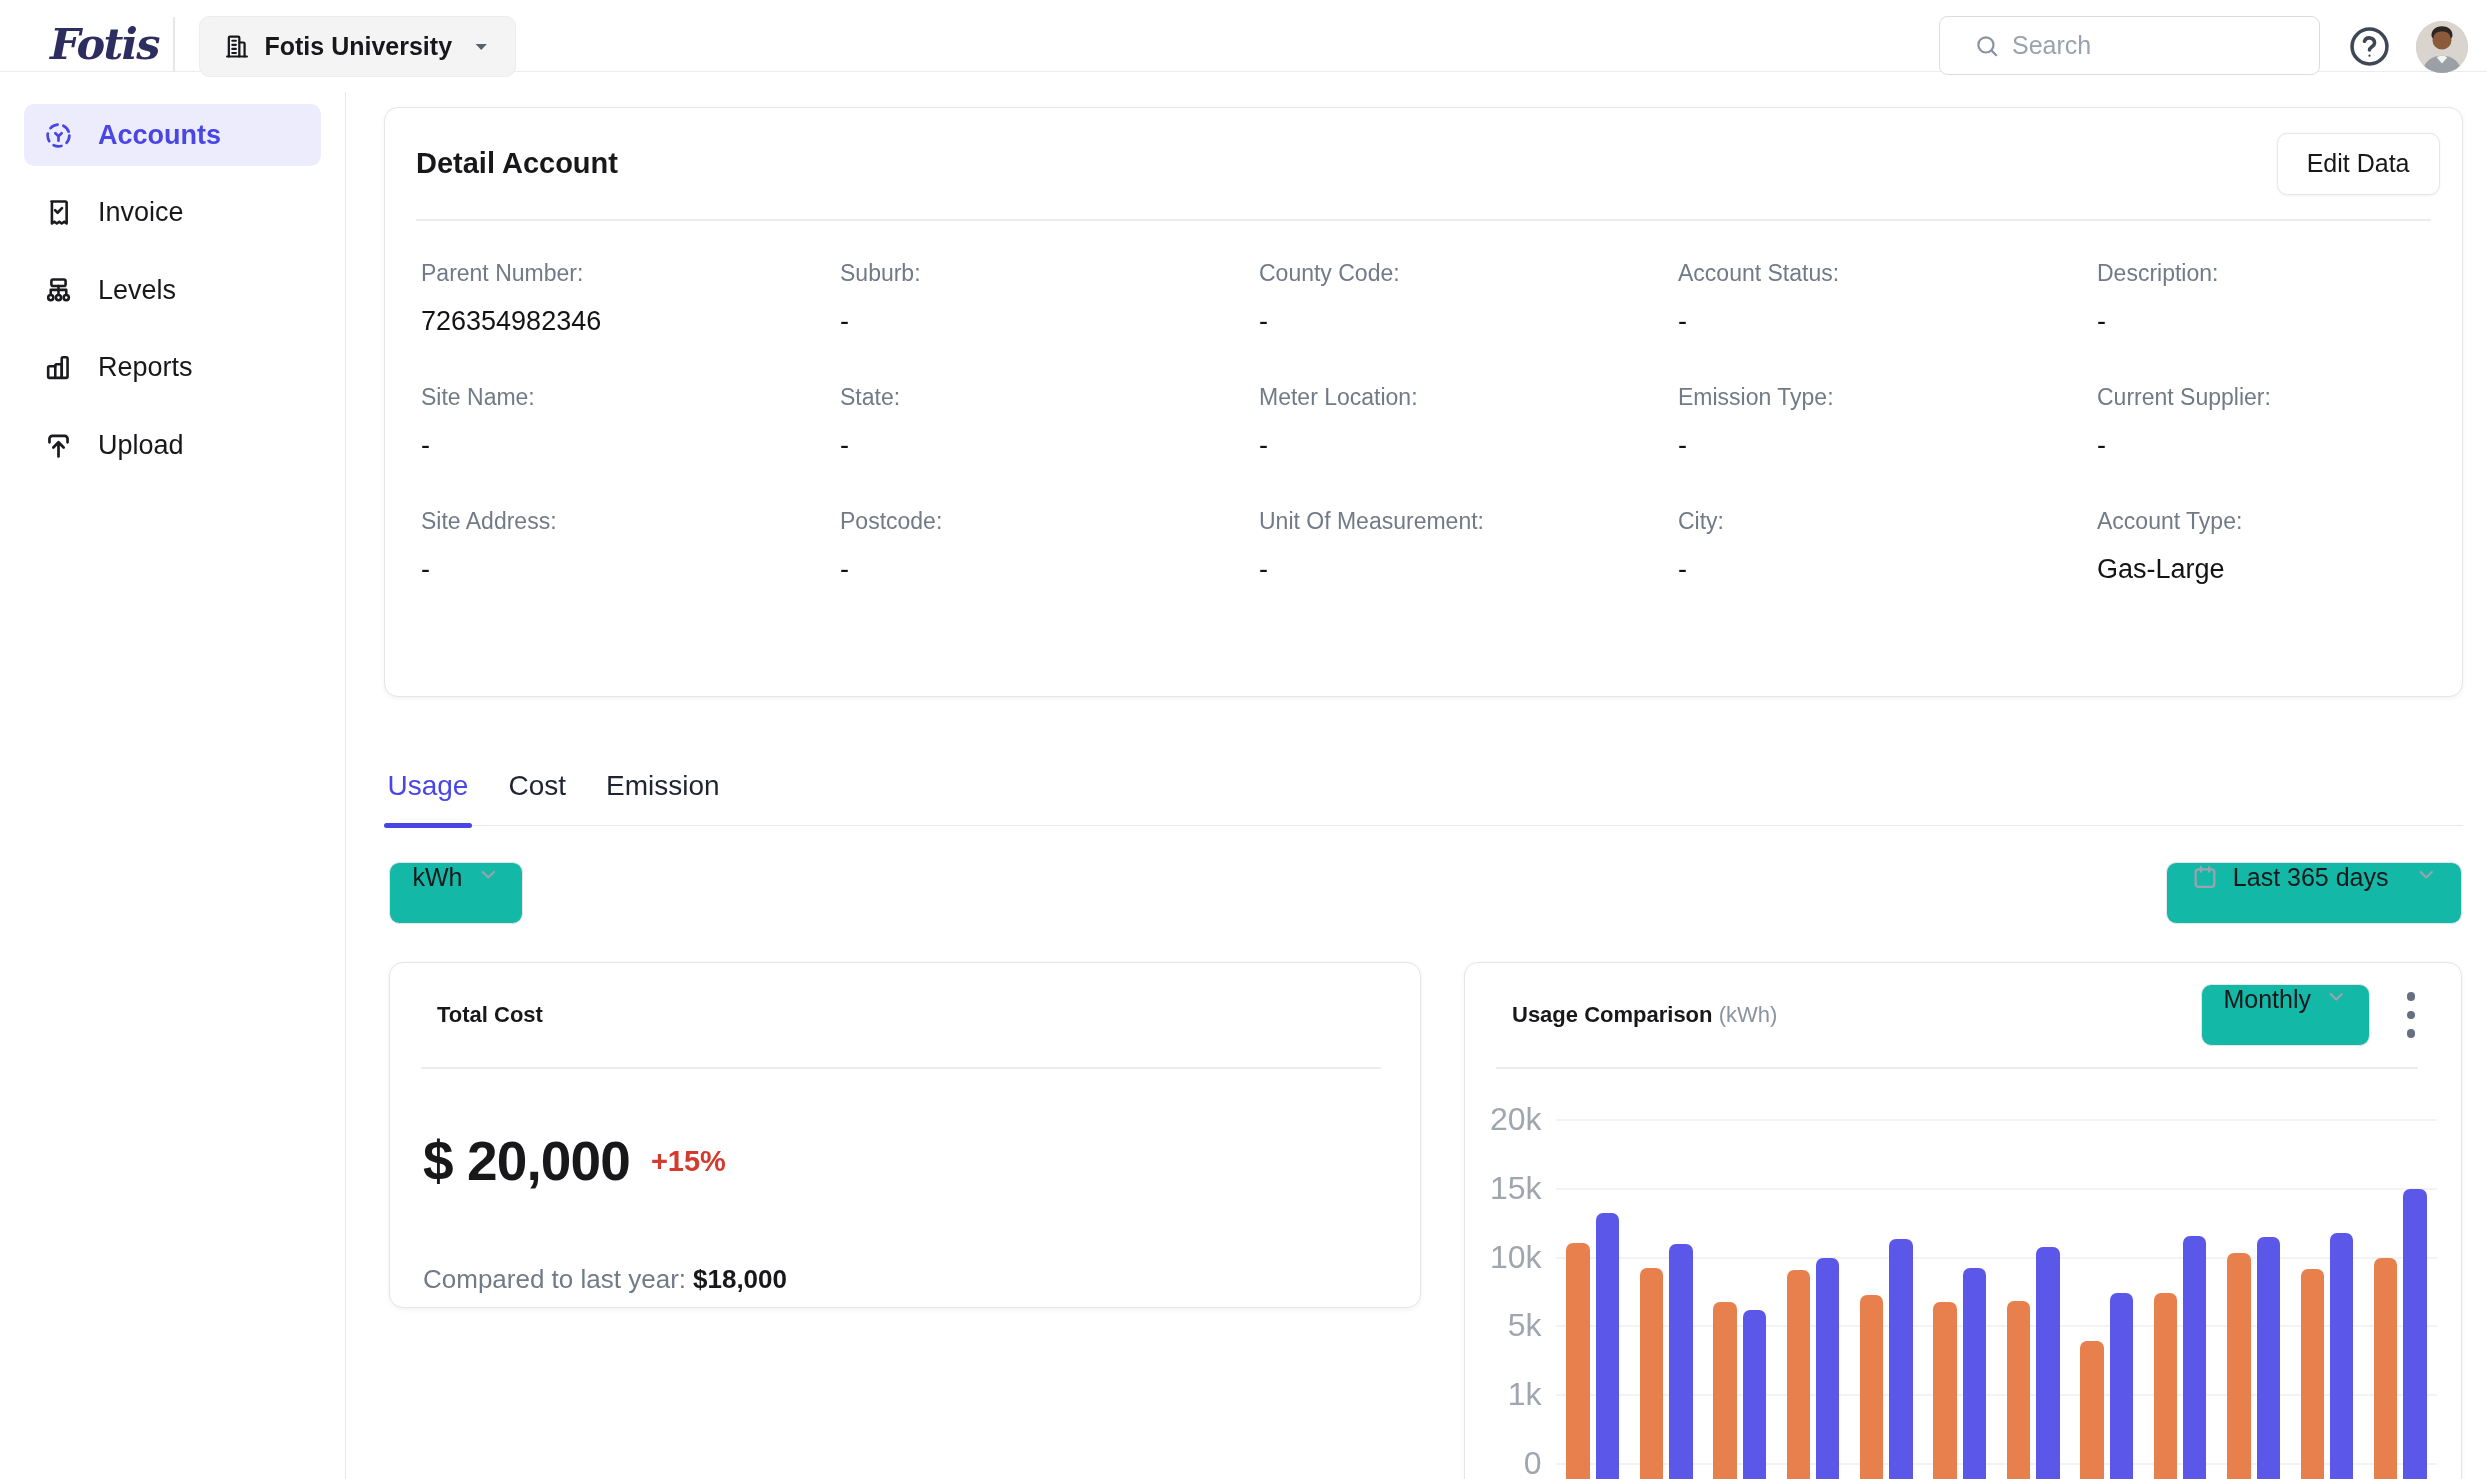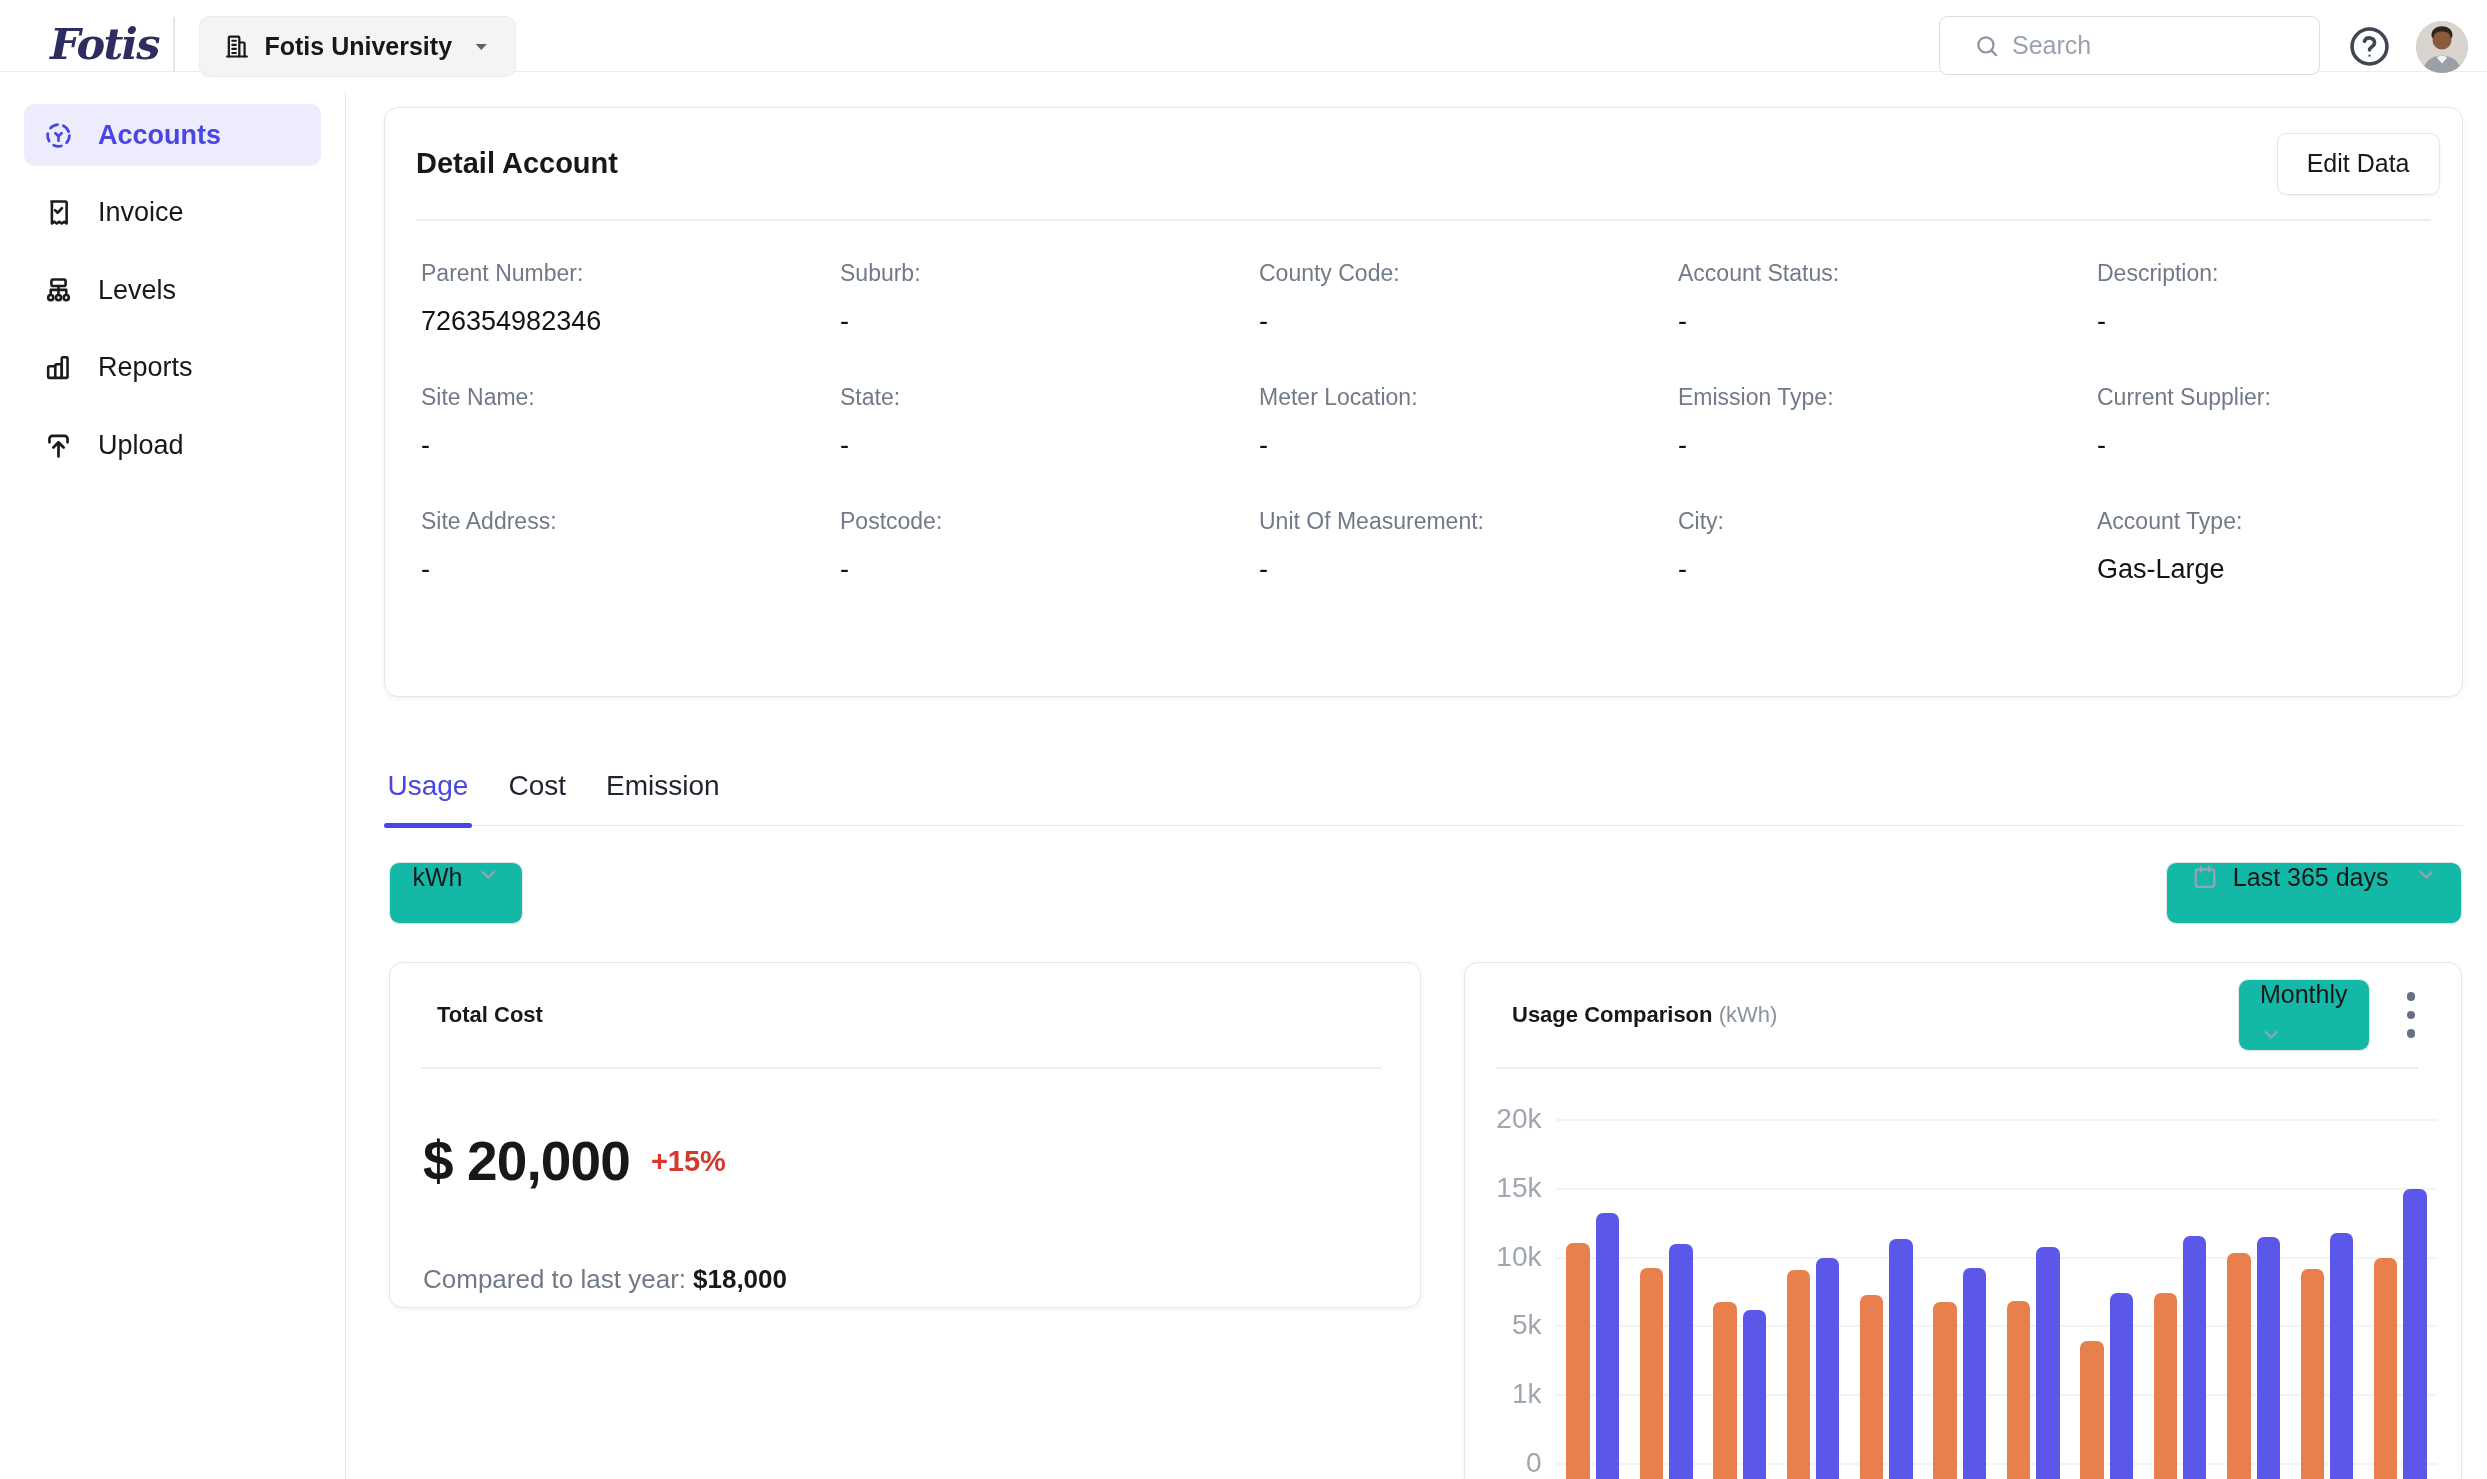--- a/index.html
+++ b/index.html
@@ -84,29 +84,29 @@
   .amount-row{position:absolute;left:33px;top:166px;display:flex;align-items:center;gap:21px;}
   .amount{font-size:55px;font-weight:800;letter-spacing:-0.9px;}
   .change{font-size:29px;font-weight:700;color:var(--red);}
   .compare{position:absolute;left:33px;top:301px;font-size:26px;color:var(--muted);}
   .compare b{color:var(--text);font-weight:700;margin-left:7px;}
 
   
   .usage-card{left:1464px;top:962px;width:998px;height:614px;overflow:hidden;}
   .usage-head{position:absolute;left:31px;right:31px;top:0;height:104px;display:flex;align-items:center;}
   .usage-head .spacer{flex:1;}
-  .monthly-btn{height:72px;padding:0 21px;margin-right:22.5px;flex-direction:column;}
+  .monthly-btn{height:62px;padding:0 21px;margin-right:22.5px;}
   .kebab{width:38px;height:55px;border:none;background:transparent;cursor:pointer;display:flex;
     flex-direction:column;align-items:center;justify-content:center;gap:9.5px;}
   .kebab i{width:8.7px;height:8.7px;border-radius:50%;background:#667082;display:block;}
   .usage-divider{position:absolute;left:31px;right:43px;top:104px;height:1.7px;background:var(--border-soft);}
   .chart{position:absolute;left:0;top:0;width:100%;height:100%;}
   .gridline{position:absolute;left:91px;right:24px;height:1.7px;background:#F3F3F4;}
   .ytick{position:absolute;width:73px;text-align:right;transform:translateY(-50%);
-    font-size:28px;color:#A0A6AF;}
+    font-size:32px;color:#A0A6AF;}
   .bargroups{position:absolute;left:91px;right:24px;top:156px;height:398px;display:flex;}
   .bargroup{flex:1;display:flex;align-items:flex-end;justify-content:center;gap:6px;}
   .bar{width:23.4px;border-radius:7px 7px 0 0;}
 </style>
 </head>
 <body>
 
 <header class="topbar">
   <div class="logo">Fotis</div>
   <div class="topbar-divider"></div>

